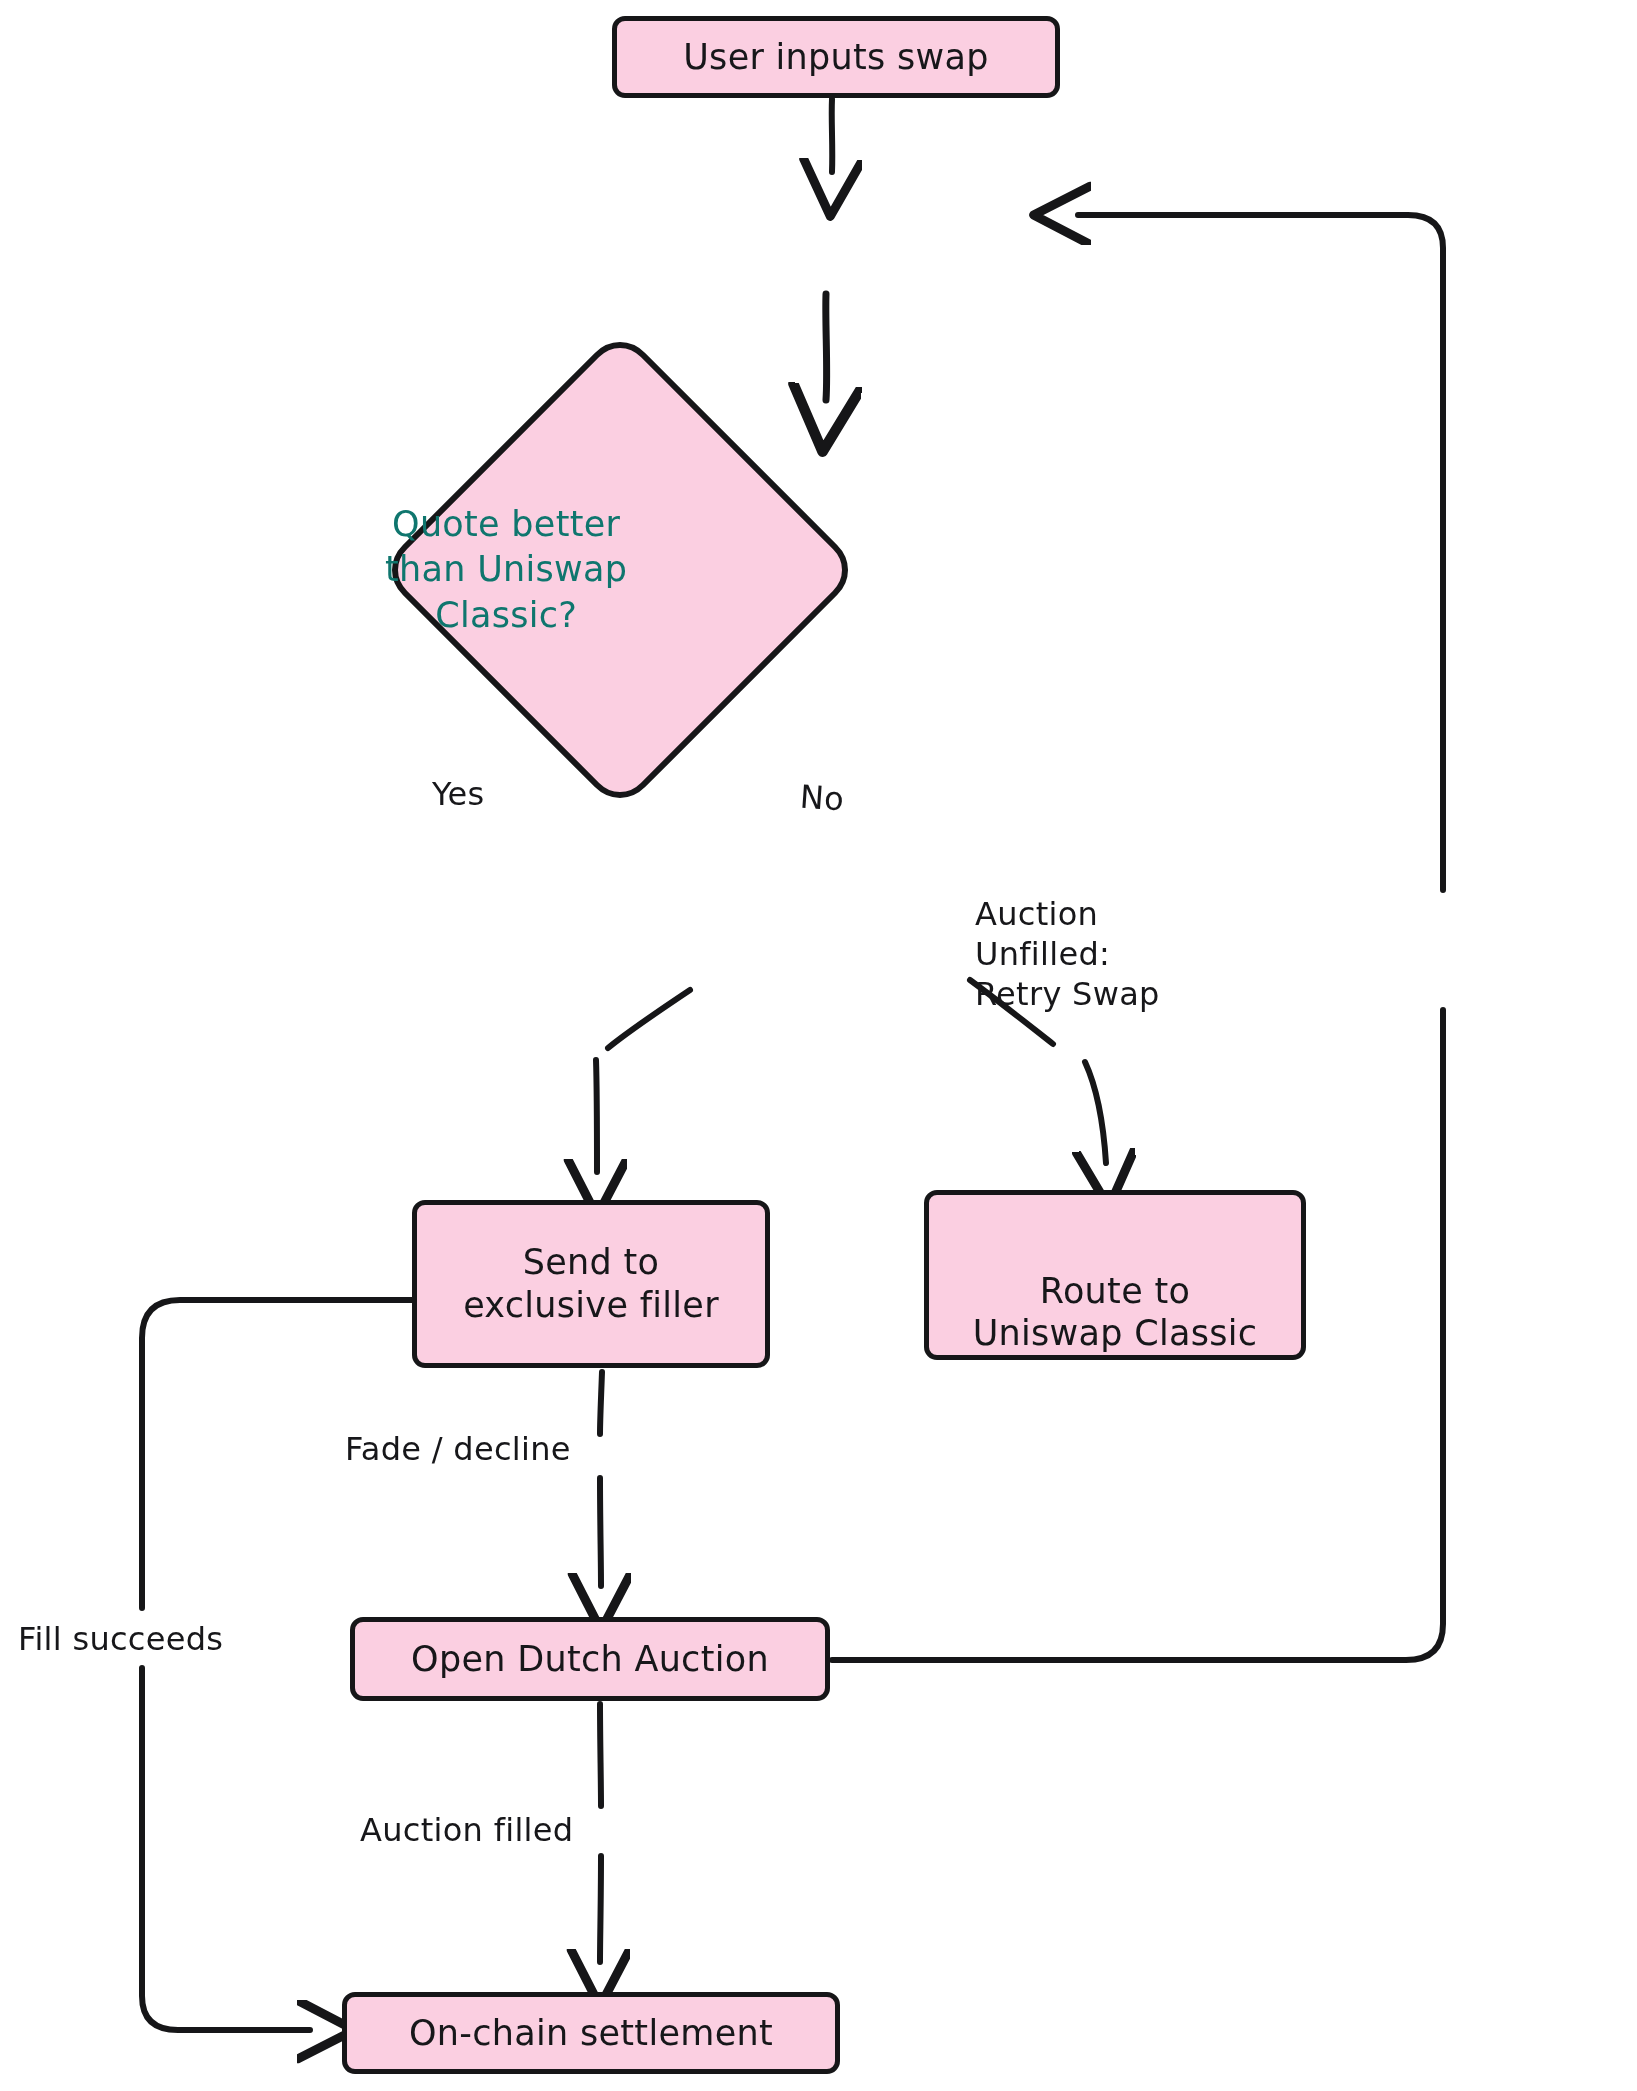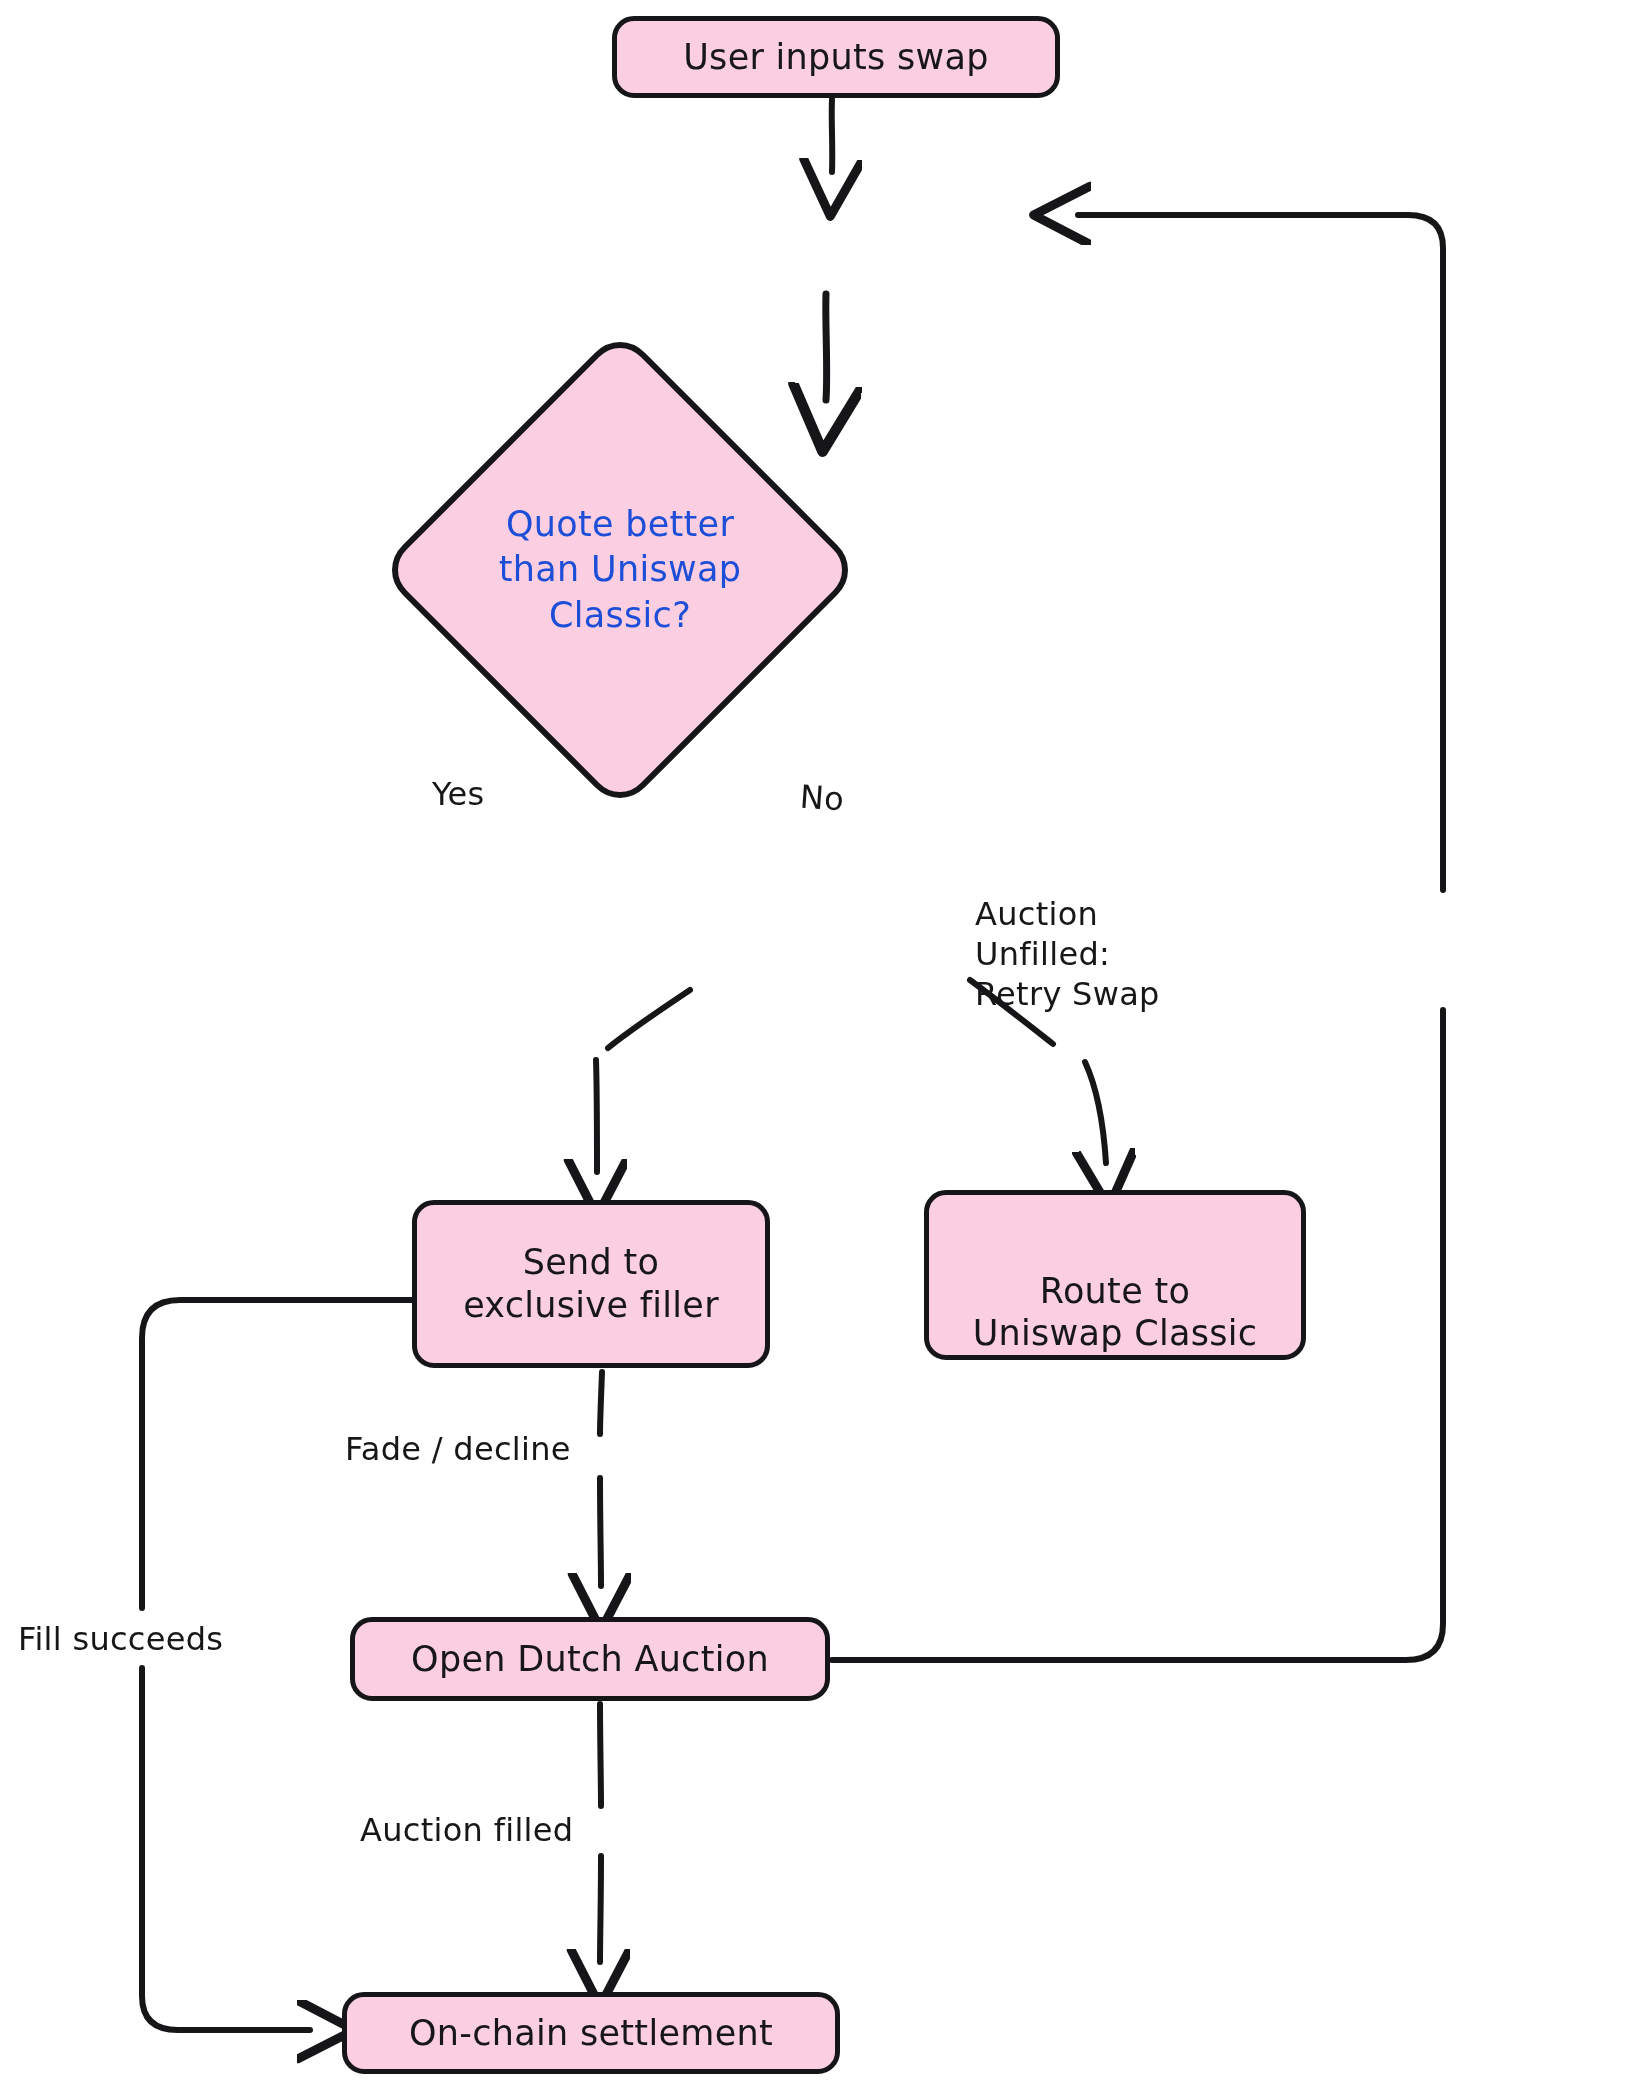--- a/index.html
+++ b/index.html
@@ -29,21 +29,21 @@
   .node {
     position: absolute;
     box-sizing: border-box;
     display: flex;
     align-items: center;
     justify-content: center;
     text-align: center;
     color: #17171a;
     background: #fbcfe1;
     border: 5px solid #161618;
-    border-radius: 22px;
+    border-radius: 13px;
     line-height: 1.22;
     letter-spacing: 0.3px;
     z-index: 3;
   }
   .node-text {
     display: block;
     white-space: pre-line;
   }
   
   #node-user-inputs-swap   { left: 612px;  top: 16px;   width: 448px; height: 82px;  font-size: 35px; }
@@ -70,25 +70,25 @@
     height: 100%;
   }
   #node-decision .diamond-label {
     position: absolute;
     left: 0;
     top: 0;
     width: 100%;
     height: 100%;
     display: flex;
     align-items: center;
-    justify-content: center;
+    justify-content: flex-start;
     text-align: center;
     font-size: 35px;
     line-height: 1.3;
-    color: #1d4ed8;
+    color: #0f766e;
     white-space: pre-line;
     letter-spacing: 0.3px;
   }
 
   
   .edge-label {
     position: absolute;
     color: #17171a;
     font-size: 32px;
     line-height: 1.25;

